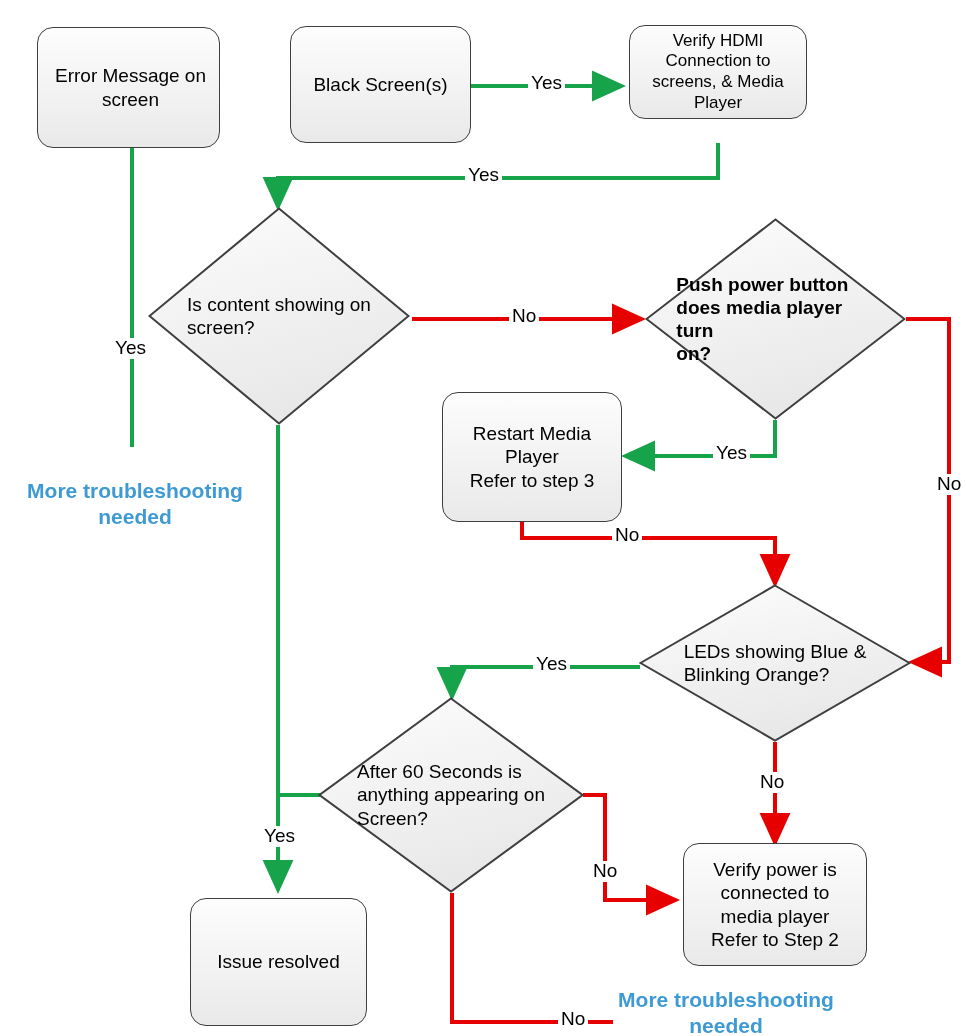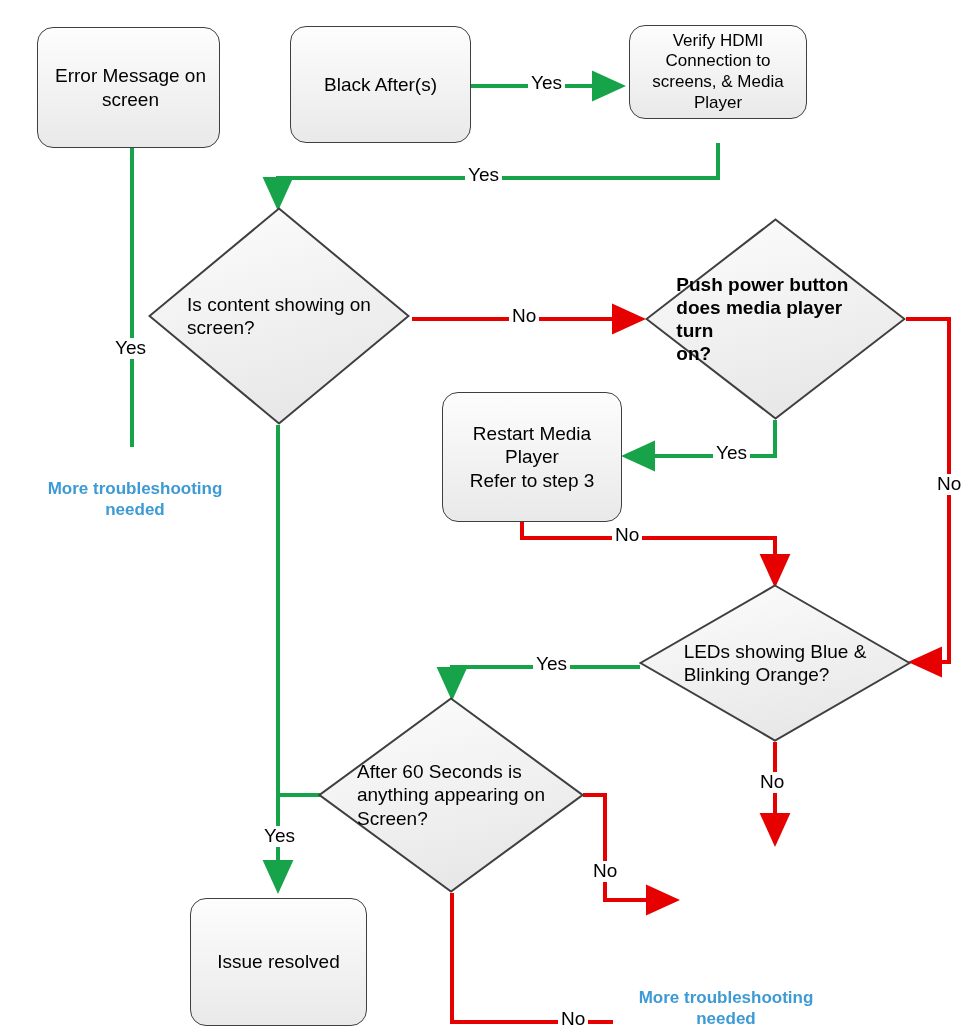--- a/index.html
+++ b/index.html
@@ -71,21 +71,21 @@
     font-size: 19px;
     color: #000000;
     background: #ffffff;
     padding: 0 3px;
     line-height: 1.1;
     white-space: nowrap;
   }
   
   .annot {
     position: absolute;
-    font-size: 17px;
+    font-size: 21px;
     font-weight: bold;
     color: #3d9ad4;
     text-align: center;
     line-height: 1.25;
     white-space: pre-line;
   }
 </style>
 </head>
 <body>
 
@@ -140,21 +140,21 @@
      More troubleshooting (bottom) : No --&gt;
     <path d="M452,893 L452,1022 L613,1022" fill="none" stroke="#e60000" stroke-width="4"></path>
   </svg>
 
   <div class="node-box" style="left:37px; top:27px; width:183px; height:121px;padding-left:12px;">
     <span>Error Message on
 screen</span>
   </div>
 
   <div class="node-box" style="left:290px; top:26px; width:181px; height:117px;">
-    <span>Black After(s)</span>
+    <span>Black Screen(s)</span>
   </div>
 
   <div class="node-box" style="left:629px; top:25px; width:178px; height:94px; font-size:17px;">
     <span>Verify HDMI
 Connection to
 screens, &amp; Media
 Player</span>
   </div>
 
   <div class="node-diamond" style="left:148px; top:207px; width:262px; height:218px;">
@@ -214,20 +214,26 @@
           <stop offset="100%" stop-color="#e8e8e8"></stop>
         </linearGradient>
       </defs>
       <polygon points="133,1.5 264.5,98 133,194.5 1.5,98" fill="url(#gd4)" stroke="#3f3f3f" stroke-width="2"></polygon>
     </svg>
     <div class="dlabel">After 60 Seconds is
 anything appearing on
 Screen?</div>
   </div>
 
+  <div class="node-box" style="left:683px; top:843px; width:184px; height:123px;">
+    <span>Verify power is
+connected to
+media player
+Refer to Step 2</span>
+  </div>
 
   <div class="node-box" style="left:190px; top:898px; width:177px; height:128px;">
     <span>Issue resolved</span>
   </div>
 
   <div class="edge-label" style="left:528px; top:73px;">Yes</div>
 
   <div class="edge-label" style="left:465px; top:165px;">Yes</div>
 
   <div class="edge-label" style="left:112px; top:338px;">Yes</div>

